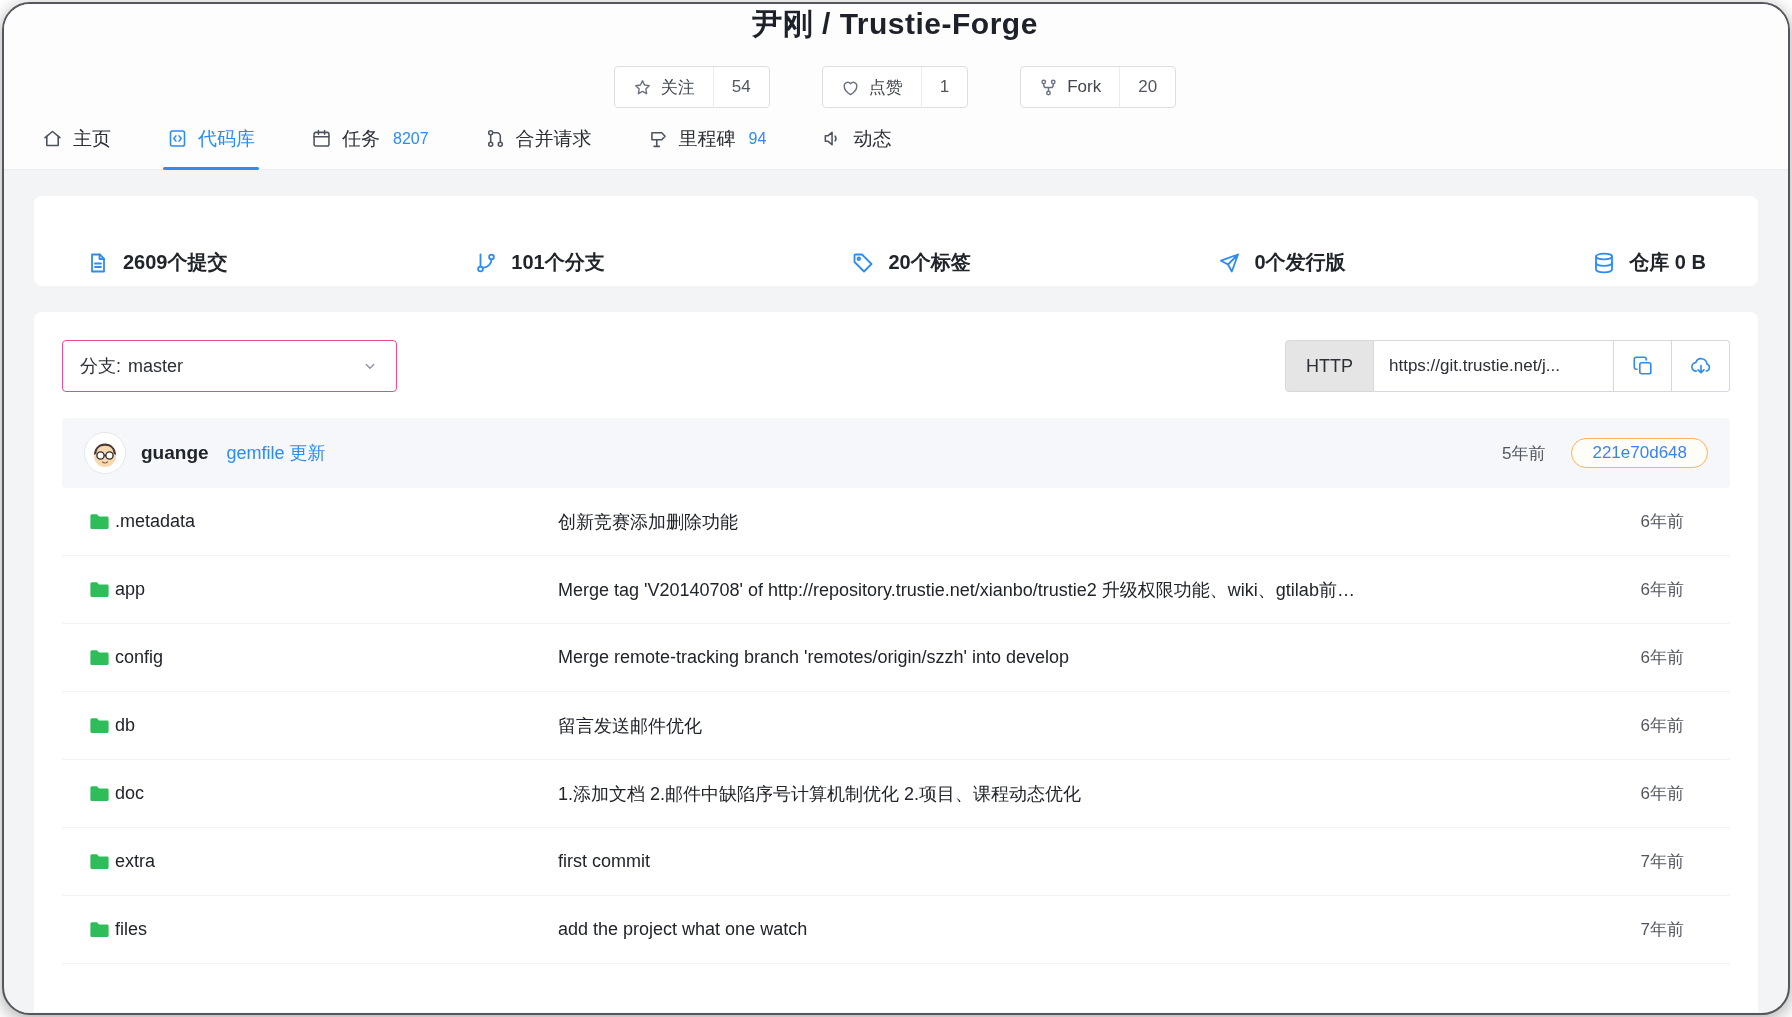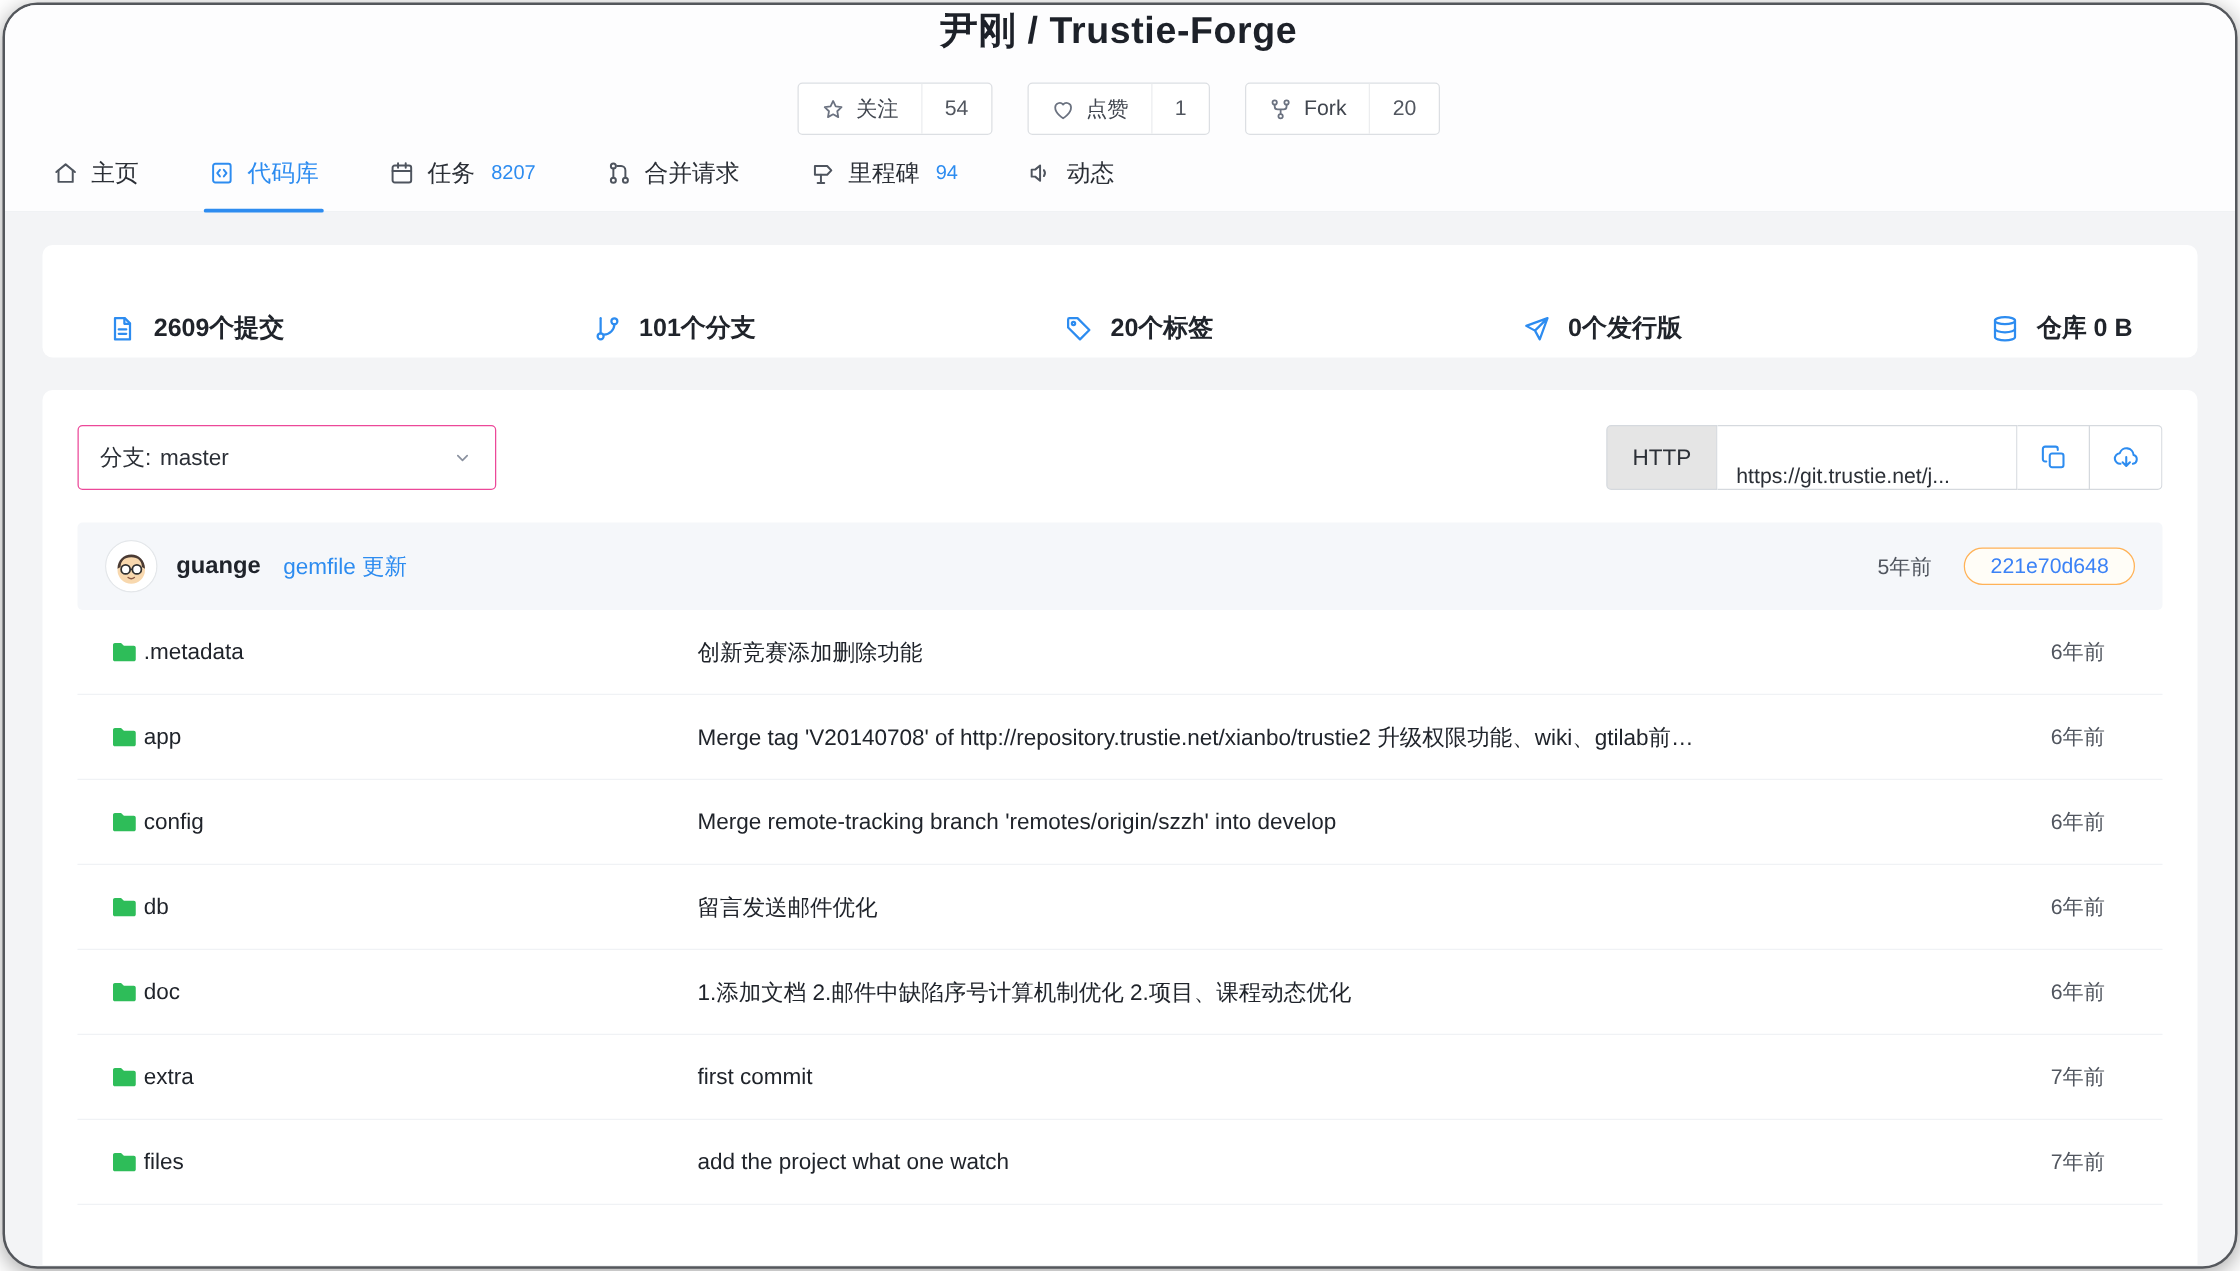--- a/index.html
+++ b/index.html
@@ -6,21 +6,21 @@
   html,body { width:1792px; height:1017px; background:#fff;
     font-family:"Liberation Sans","DejaVu Sans",sans-serif; }
   .window { position:absolute; inset:2px; border-radius:28px; border:2px solid #54575c;
     background:#f3f4f6; overflow:hidden; box-shadow:0 4px 18px rgba(0,0,0,.35); }
 
   
   .header-zone { background:#fdfdfe; }
   .repo-header { display:flex; align-items:center; justify-content:space-between;
     height:104px; padding:0 36px 0 34px;flex-direction:column; }
   .page-title { font-size:30px; font-weight:600; color:#1d2129; letter-spacing:.5px; }
-  .actions { display:flex; gap:28px; }
+  .actions { display:flex; gap:52px; }
   .action-btn { display:flex; align-items:stretch; height:42px; background:#fff;
     border:1px solid #dcdfe3; border-radius:4px; font-size:17px; color:#41464f; cursor:pointer; }
   .action-btn .seg-main { display:flex; align-items:center; gap:9px; padding:0 18px; }
   .action-btn .seg-count { display:flex; align-items:center; padding:0 18px;
     border-left:1px solid #ecedef; color:#51565f; }
   .action-btn svg { width:19px; height:19px; color:#6b7280; }
 
   
   .tabs { display:flex; align-items:stretch; gap:56px; height:62px; padding:0 38px;
     background:#fdfdfe; border-bottom:1px solid #eceef1; }
@@ -45,21 +45,21 @@
     padding:28px 28px 0; min-height:700px; }
   .toolbar { display:flex; align-items:center; justify-content:space-between; margin-bottom:26px; }
   .branch-select { width:335px; height:52px; background:#fff; border:1px solid #ec4899;
     border-radius:4px; display:flex; align-items:center; gap:7px; padding:0 17px;
     font-size:18px; color:#2b2f36; cursor:pointer; }
   .branch-select .chev { margin-left:auto; width:18px; height:18px; color:#8a919f; }
 
   .clone-group { display:flex; height:52px; }
   .protocol-seg { display:flex; align-items:center; padding:0 20px; background:#e5e5e5;
     border:1px solid #d5d9de; border-radius:4px 0 0 4px; font-size:18px; color:#2b2f36; cursor:pointer; }
-  .url-seg { display:flex; align-items:flex-end; width:240px; padding:0 15px;
+  .url-seg { display:flex; align-items:center; width:240px; padding:0 15px;
     border:1px solid #d5d9de; border-left:none; background:#fff; }
   .url-seg input { width:100%; border:none; outline:none; font-size:17px; color:#2b2f36;
     background:transparent; font-family:"Liberation Sans","DejaVu Sans",sans-serif; }
   .icon-seg { width:58px; display:flex; align-items:center; justify-content:center;
     border:1px solid #d5d9de; border-left:none; background:#fff; color:#2d8cf0; cursor:pointer; }
   .icon-seg.last { border-radius:0 4px 4px 0; }
   .icon-seg svg { width:22px; height:22px; }
 
   
   .commit-bar { height:70px; background:#f5f7fa; border-radius:4px; display:flex;

